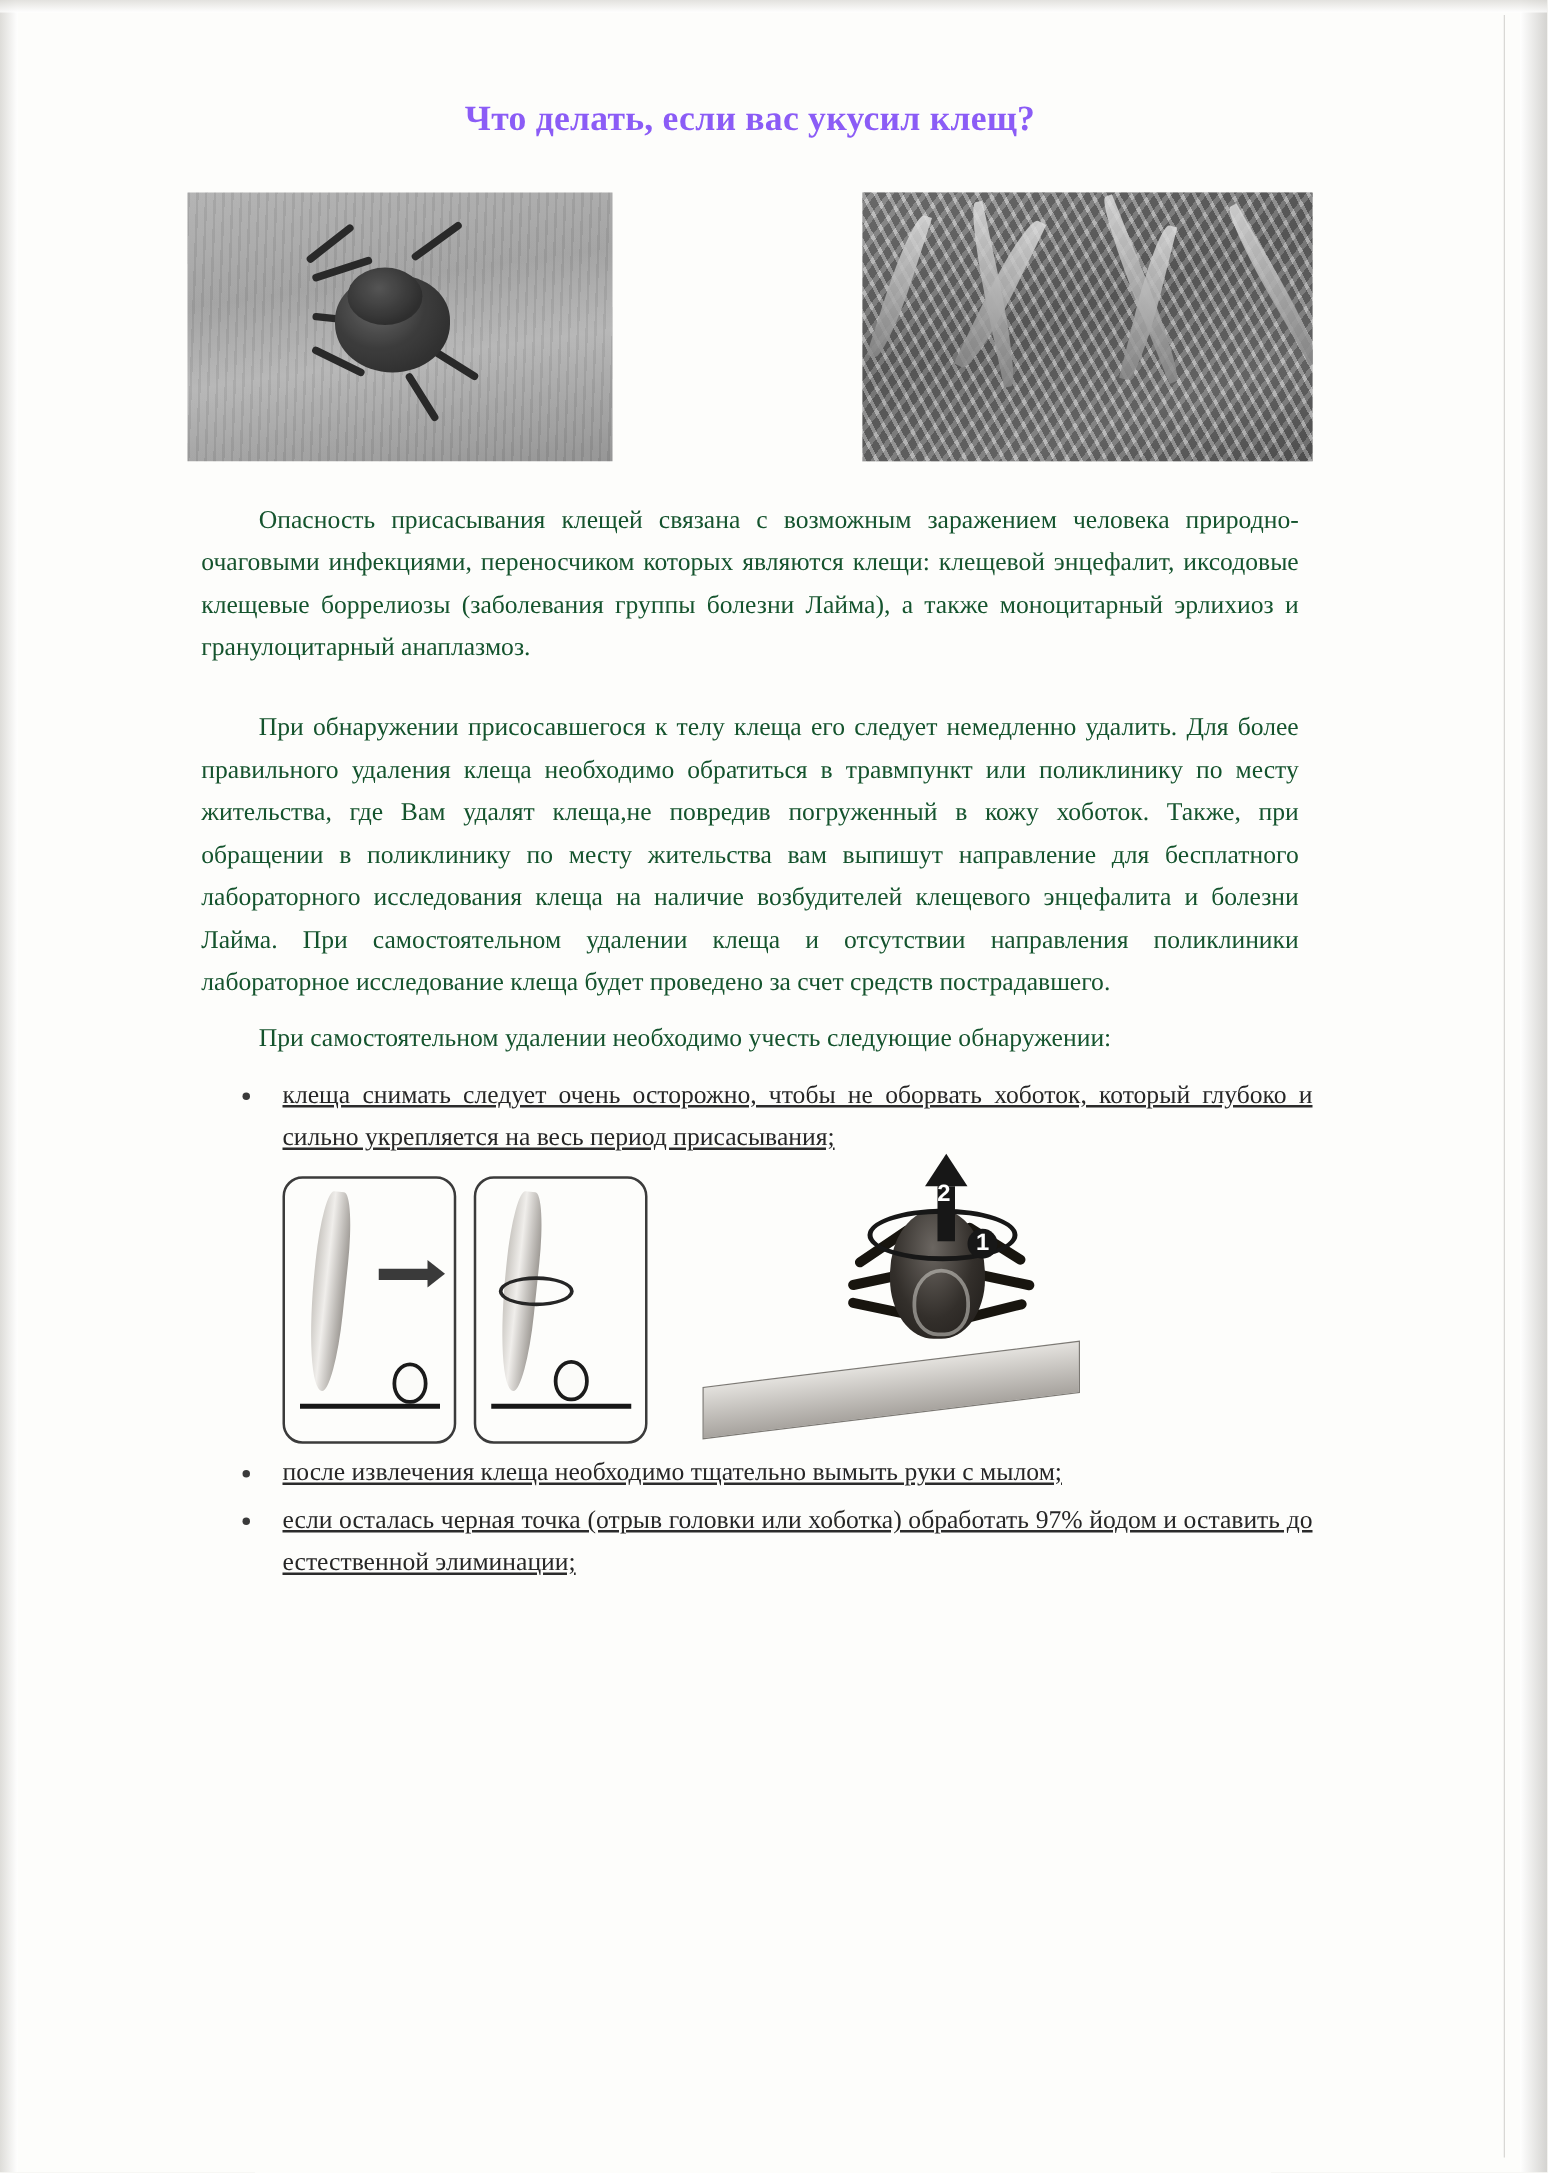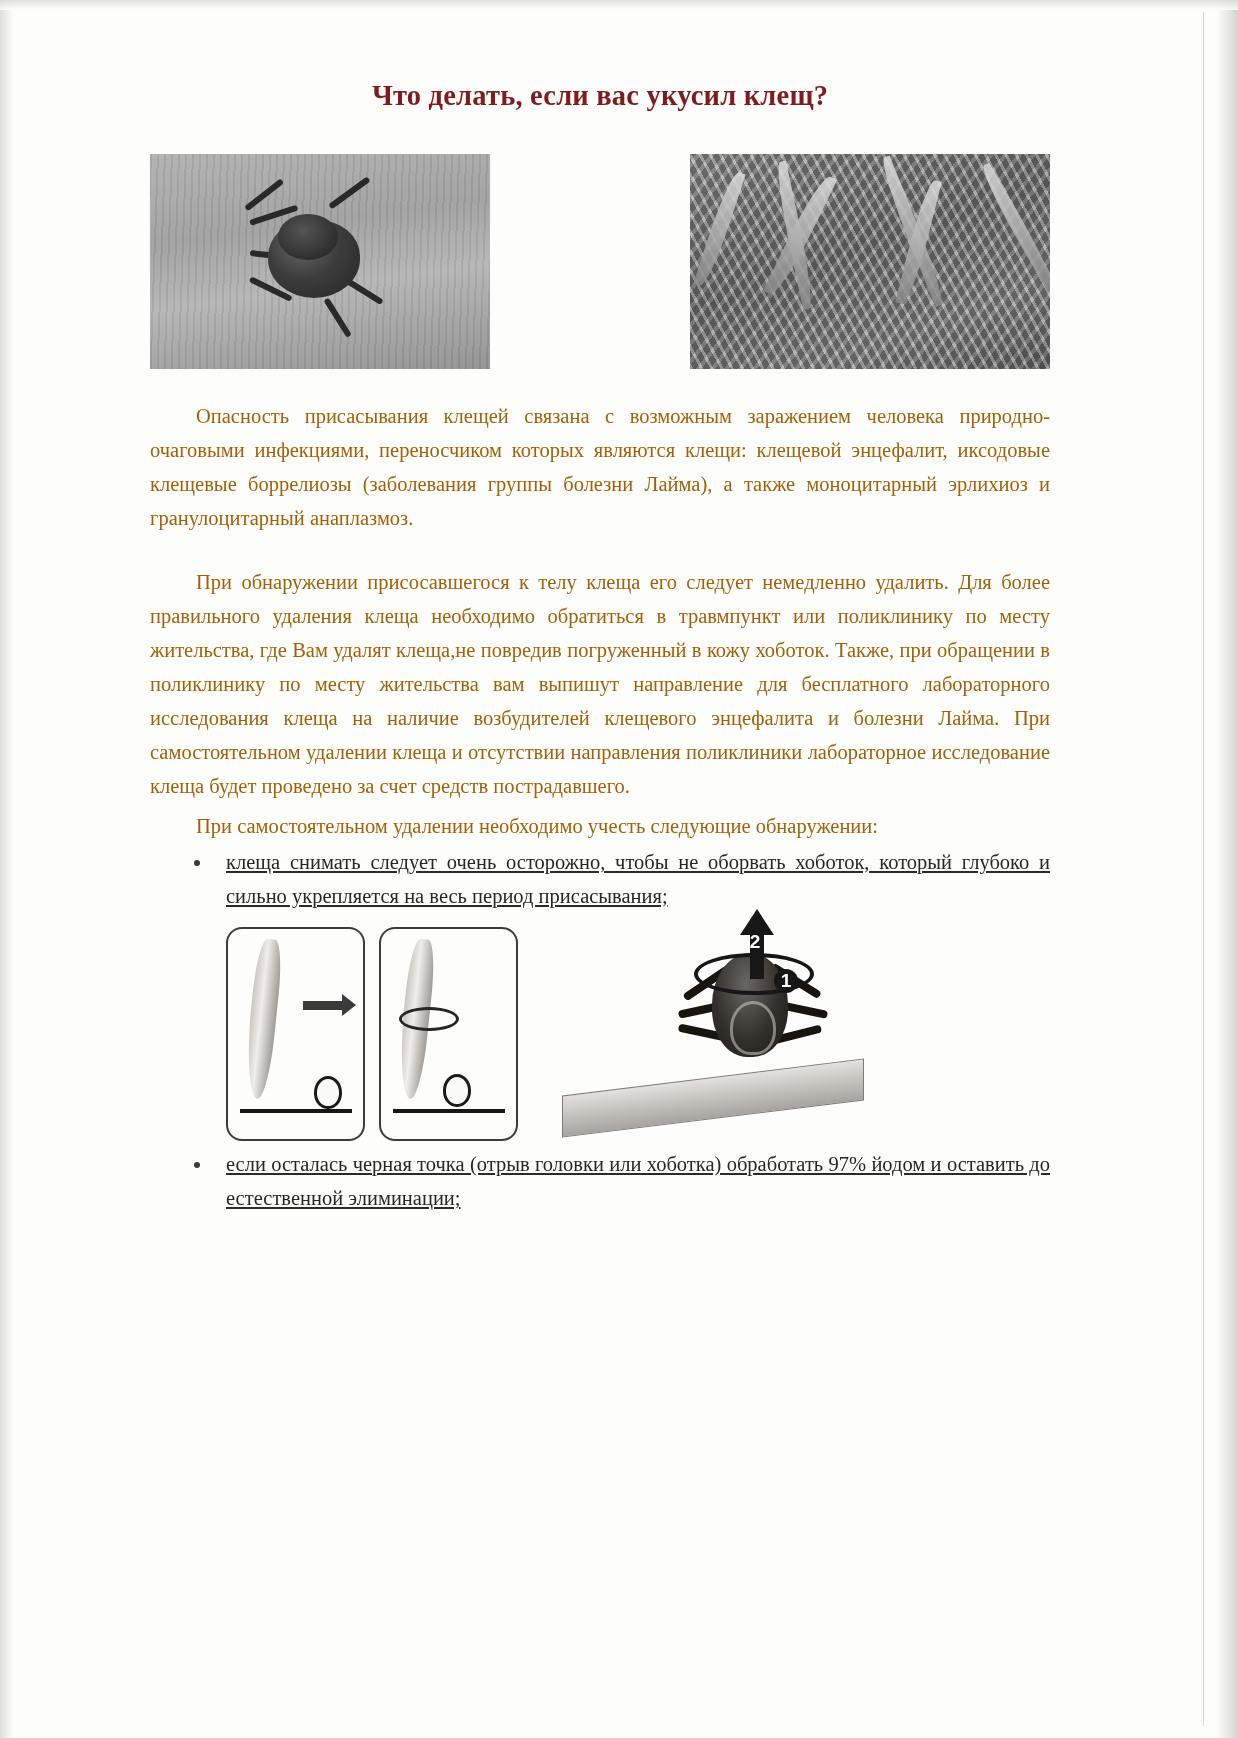--- a/index.html
+++ b/index.html
@@ -45,21 +45,21 @@
     top: 60px;
     width: 900px;
   }
   h1.doc-title {
     margin: 0;
     padding: 20px 0 0 0;
     font-size: 28.5px;
     font-weight: bold;
     text-align: center;
     letter-spacing: .2px;
-    color: #7f1d1d;
+    color: #8b5cf6;
     font-family: "Liberation Serif", "DejaVu Serif", serif;
   }
   .photo-row {
     display: flex;
     justify-content: space-between;
     margin-top: 42px;
   }
   .photo {
     position: relative;
     overflow: hidden;
@@ -101,26 +101,26 @@
       linear-gradient(160deg, #9a968f 0%, #6f6b65 45%, #8e8a84 75%, #5d5a55 100%);
   }
   .leaf {
     position: absolute;
     background: linear-gradient(to bottom, #e7e5e1, #8d8984);
     border-radius: 60% 0 60% 0;
     transform-origin: top center;
     opacity: .85;
   }
   p.para {
-    margin: 0;
+    margin: 11px;
     text-indent: 46px;
     text-align: justify;
     font-size: 20.5px;
     line-height: 34px;
-    color: #a16207;
+    color: #14532d;
   }
   p.para-1 { margin-top: 30px; }
   p.para-2 { margin-top: 30px; }
   p.para-3 { margin-top: 6px; text-indent: 46px; }
   .bold { font-weight: normal; }
   ul.bullets {
     margin: 2px 0 0 0;
     padding: 0 0 0 0;
     list-style: none;
     text-decoration: underline;
@@ -360,18 +360,19 @@
         <div class="axis-ring"></div>
         <div class="axis-stem"></div>
         <div class="axis-arrow-up"></div>
         <div class="badge badge-1">1</div>
         <div class="badge badge-2">2</div>
       </div>
 
     </div>
 
     <ul class="bullets">
+      <li>после извлечения клеща необходимо тщательно вымыть руки с мылом;</li>
       <li>если осталась черная точка (отрыв головки или хоботка) обработать 97% йодом и оставить до естественной элиминации;</li>
     </ul>
 
   </div>
 
 </div>
 
 </body></html>

